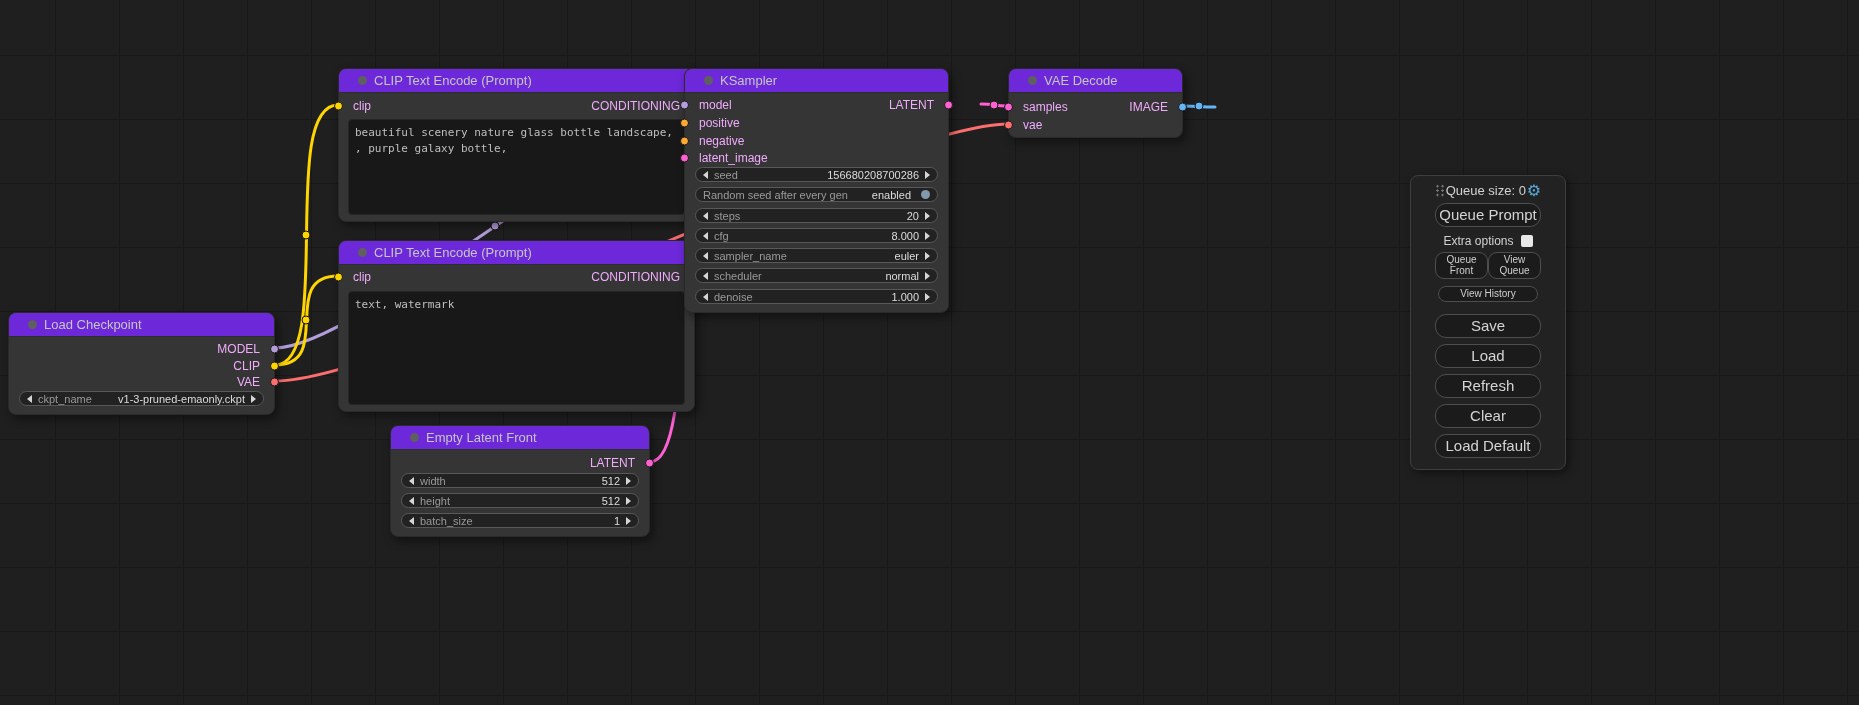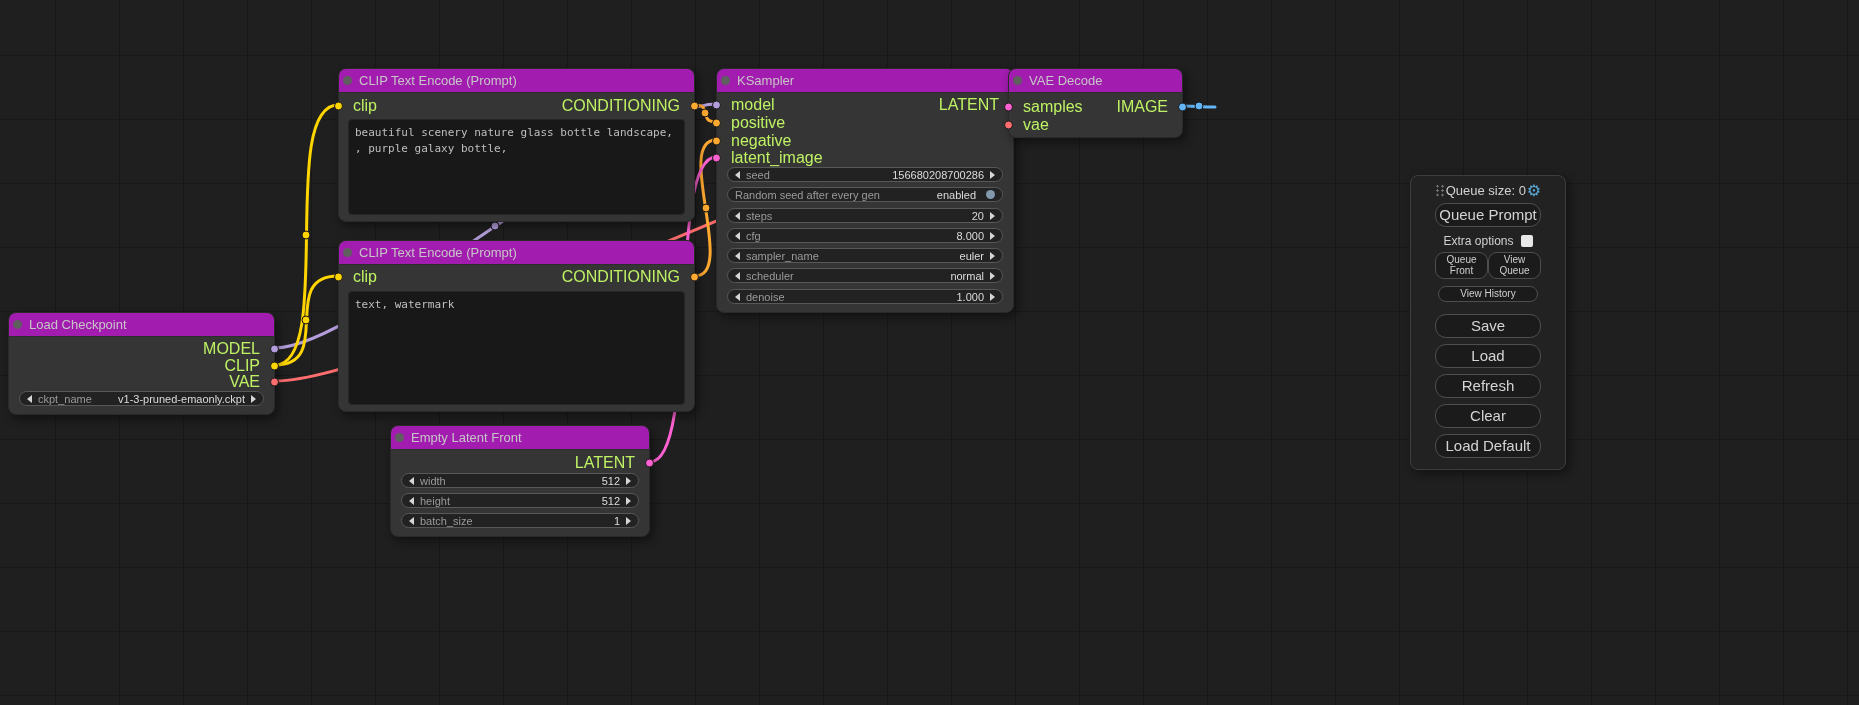--- a/index.html
+++ b/index.html
@@ -7,26 +7,26 @@
   body{width:1859px;height:705px;overflow:hidden;font-family:"Liberation Sans",sans-serif}
   #canvas{position:relative;width:1859px;height:705px;background-color:#1f1f1f;
     background-image:linear-gradient(#181818 1px,transparent 1px),linear-gradient(90deg,#181818 1px,transparent 1px);
     background-size:64px 64px;background-position:-9px -9px}
   #wires{position:absolute;inset:0;pointer-events:none}
   path.wire{fill:none;stroke-width:3;stroke-linecap:round}
   circle.wire-dot{stroke:#141414;stroke-width:1}
 
   .node{position:absolute;background:#353535;border:1px solid #2a2a2a;border-radius:8px;
     box-shadow:3px 4px 10px rgba(0,0,0,.45);color:#aaa}
-  .node-title{height:24px;background:#a21caf;border-radius:7px 7px 0 0;padding:0 4px;display:flex;
+  .node-title{height:24px;background:#6d28d9;border-radius:7px 7px 0 0;padding:0 19px;display:flex;
     align-items:center;gap:7px;color:#c6c6c6;font-size:13px;border-bottom:1px solid #2d2d2d}
   .title-dot{width:9px;height:9px;border-radius:50%;background:#5f5f5f;flex:none}
   .title-text{white-space:nowrap;overflow:hidden}
 
-  .slot{position:absolute;left:0;right:0;height:18px;line-height:18px;font-size:16px;color:#bef264}
+  .slot{position:absolute;left:0;right:0;height:18px;line-height:18px;font-size:12px;color:#f0abfc}
   .slot .slot-dot{position:absolute;top:50%;width:9px;height:9px;border-radius:50%;
     transform:translateY(-50%);border:1px solid #191919}
   .slot.in{padding-left:14px;text-align:left}
   .slot.in .slot-dot{left:-5px}
   .slot.out{padding-right:14px;text-align:right}
   .slot.out .slot-dot{right:-5px}
   .dot-model{background:#B39DDB}.dot-clip{background:#FFD500}.dot-vae{background:#FF6E6E}
   .dot-cond{background:#FFA931}.dot-latent{background:#FF61D3}.dot-image{background:#64B5F6}
 
   .widget{position:absolute;left:10px;right:10px;height:15px;background:#222;border:1px solid #585858;
@@ -138,21 +138,21 @@
       <span class="slot-dot dot-clip"></span>
       <span>clip</span>
     </div>
     <div class="slot out" style="top:27px">
       <span>CONDITIONING</span>
       <span class="slot-dot dot-cond"></span>
     </div>
     <textarea class="prompt-text" style="top: 50px; height: 114px;">text, watermark</textarea>
   </div>
 
-  <div class="node" style="left:716px;top:68px;width:298px;height:245px">
+  <div class="node" style="left:684px;top:68px;width:265px;height:245px">
     <div class="node-title">
       <span class="title-dot"></span>
       <span class="title-text">KSampler</span>
     </div>
     <div class="slot in" style="top:27px">
       <span class="slot-dot dot-model"></span>
       <span>model</span>
     </div>
     <div class="slot in" style="top:45px">
       <span class="slot-dot dot-cond"></span>

